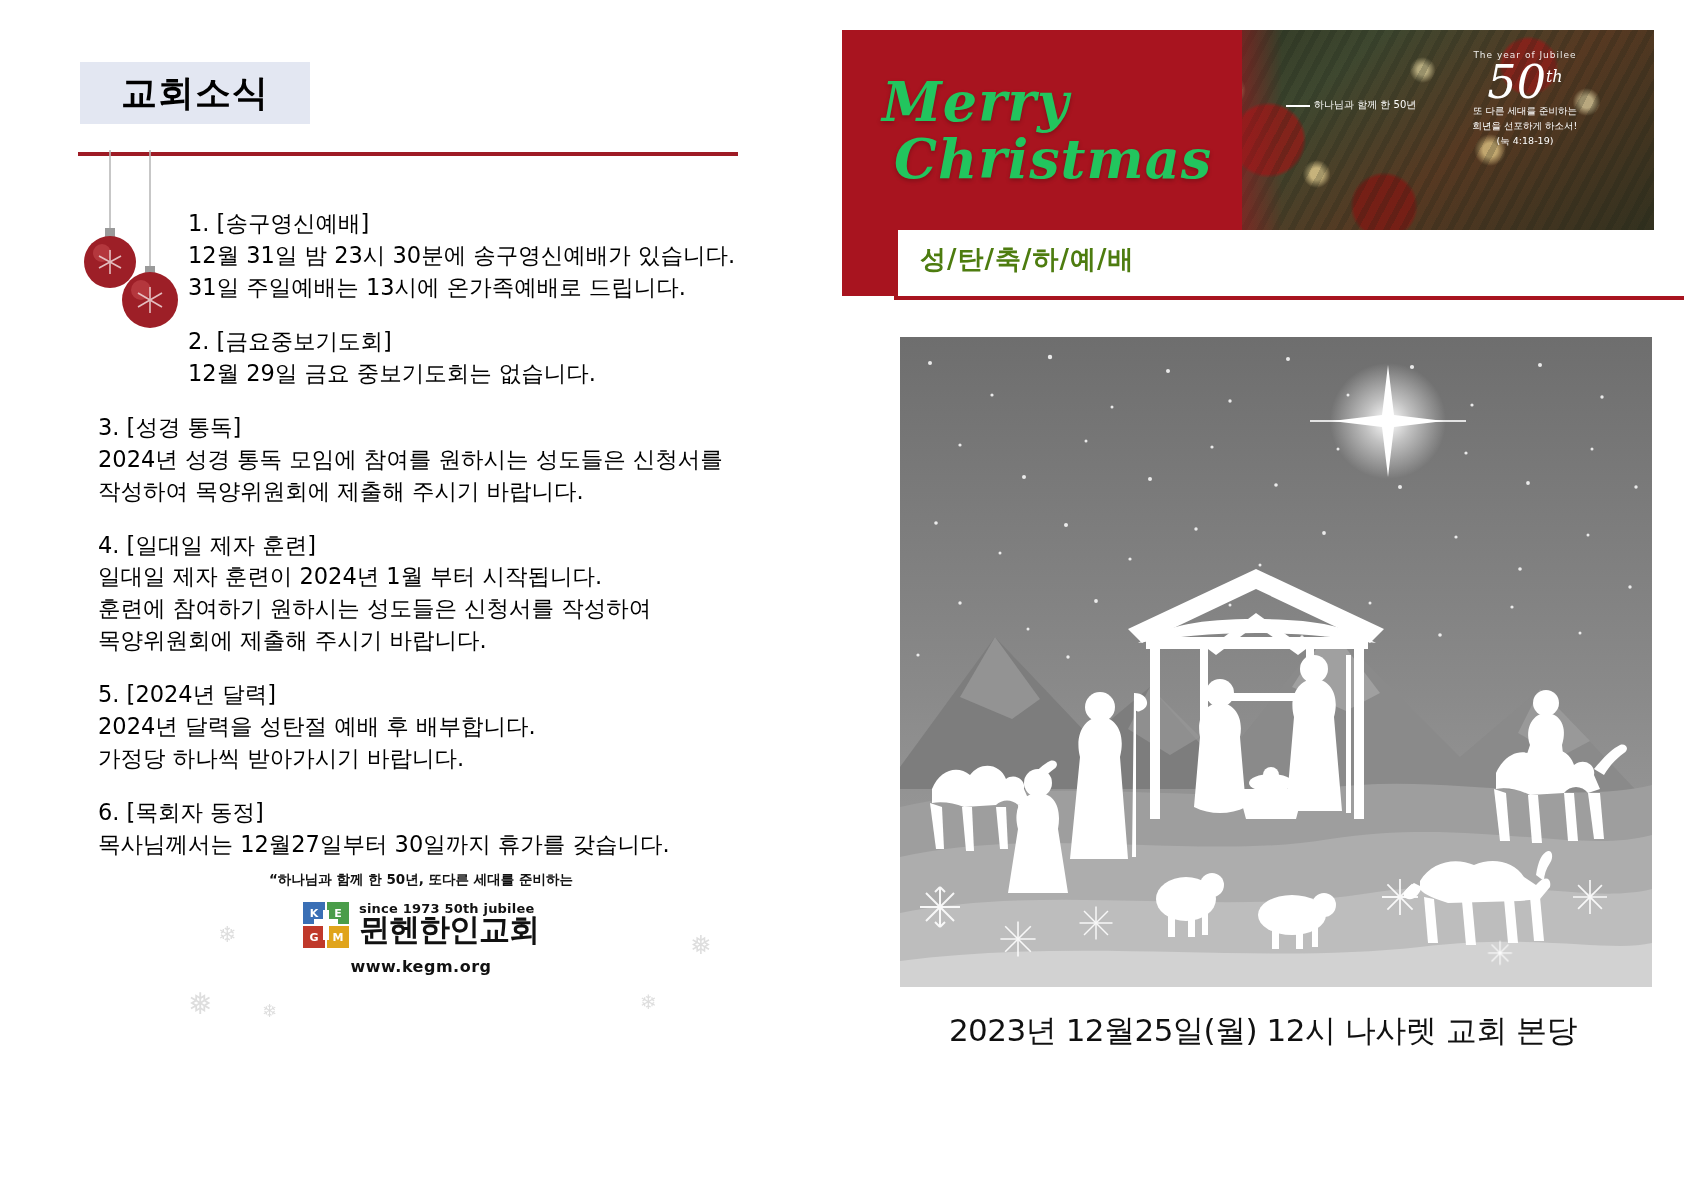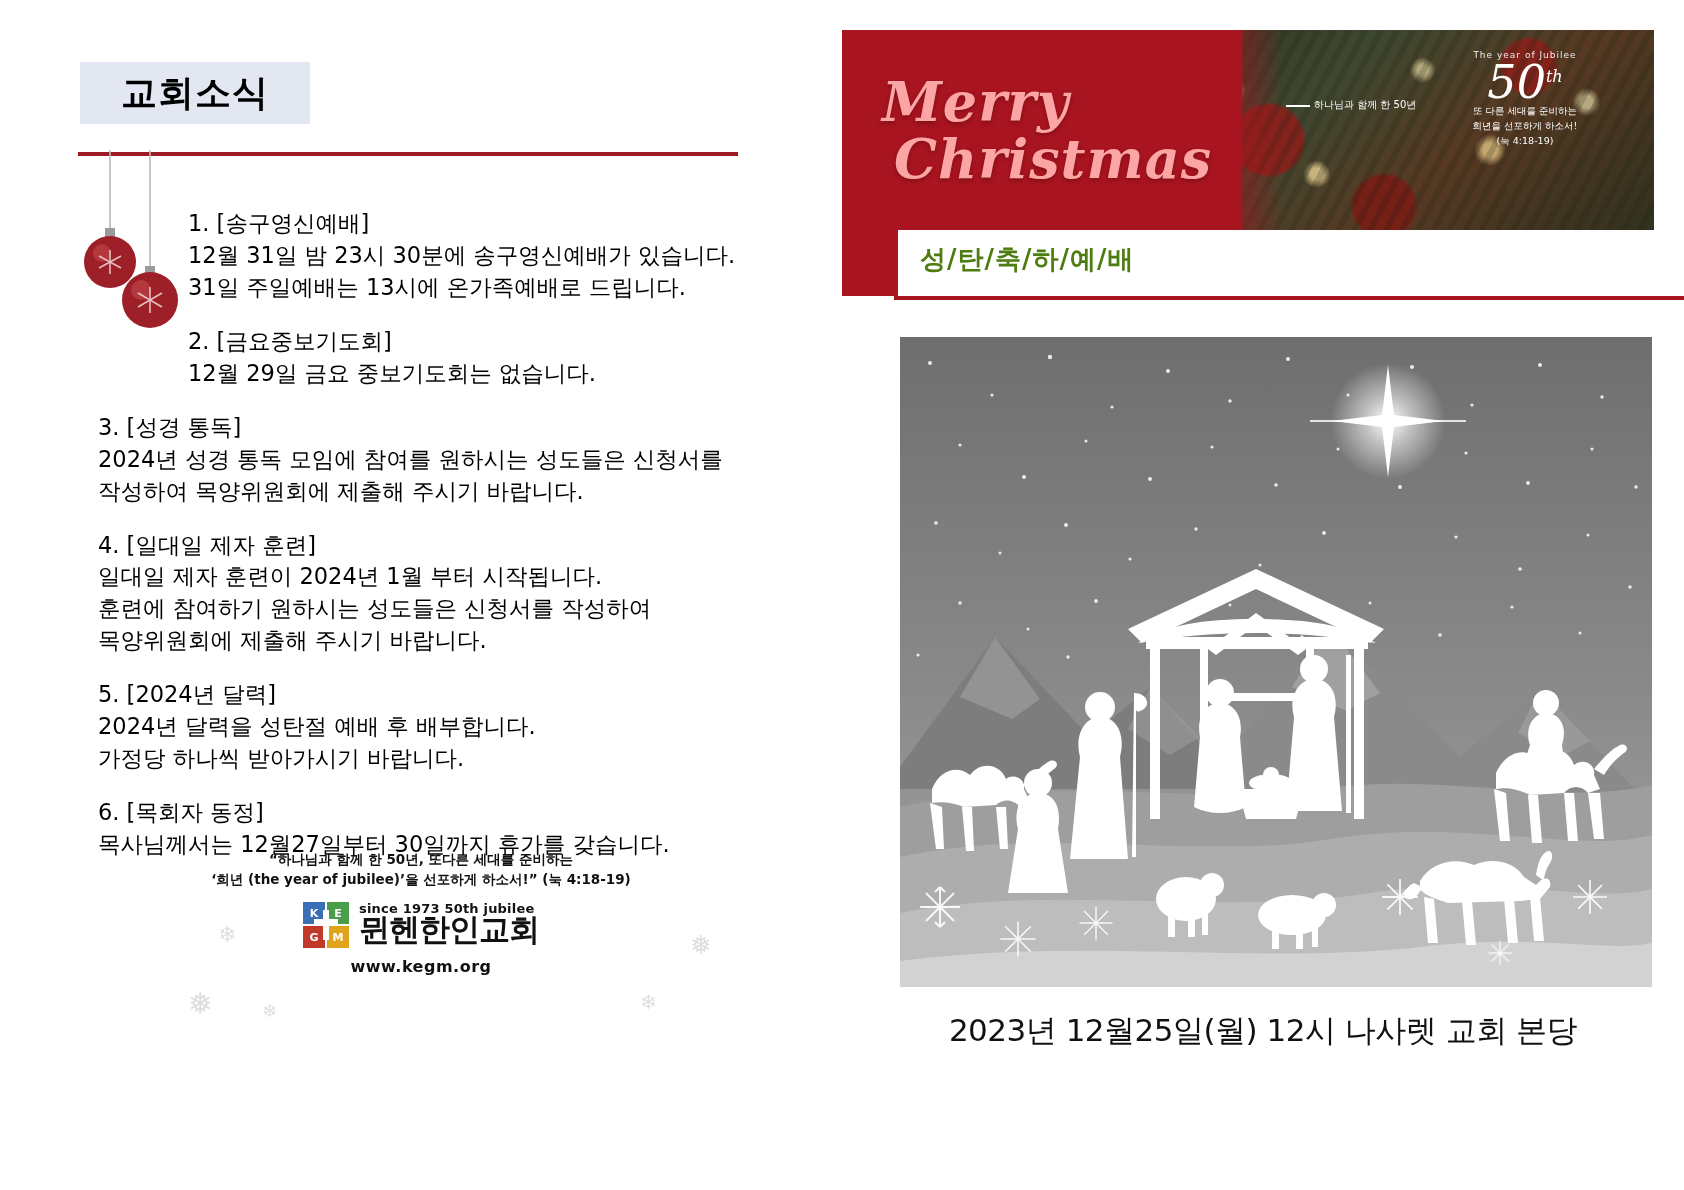--- a/index.html
+++ b/index.html
@@ -237,21 +237,21 @@
     position: absolute;
     inset: 0;
     background:
       repeating-linear-gradient(118deg, rgba(40,55,30,0.55) 0 6px, rgba(70,95,45,0.25) 6px 14px);
     opacity: 0.55;
   }
   .merry {
     position: absolute;
     left: 40px;
     top: 44px;
-    color: #fca5a5;
+    color: #22c55e;
     font-family: "DejaVu Serif", "Liberation Serif", serif;
     font-style: italic;
     font-size: 54px;
     font-weight: bold;
     line-height: 1.05;
     letter-spacing: 1px;
     text-shadow: 0 2px 4px rgba(0,0,0,0.25);
     z-index: 3;
   }
   .merry .l2 {
@@ -422,21 +422,20 @@
     <div class="snowflake" style="left:218px; top:922px; font-size:22px;">❄</div>
     <div class="snowflake" style="left:188px; top:986px; font-size:30px;">❅</div>
     <div class="snowflake" style="left:262px; top:1000px; font-size:18px;">❄</div>
     <div class="snowflake" style="left:690px; top:930px; font-size:26px;">❅</div>
     <div class="snowflake" style="left:640px; top:990px; font-size:20px;">❄</div>
     <div class="snowflake" style="left:736px; top:1040px; font-size:18px;">❅</div>
     <div class="snowflake" style="left:120px; top:1060px; font-size:20px;">❄</div>
 
     <div class="footer-block">
       <div class="footer-verse">“하나님과 함께 한 50년, 또다른 세대를 준비하는</div>
-      <div class="footer-verse">‘희년 (the year of jubilee)’을 선포하게 하소서!” (눅 4:18-19)</div>
 
       <div class="logo-row">
         <div class="logo-mark">
           <div class="lm-k">K</div>
           <div class="lm-e">E</div>
           <div class="lm-g">G</div>
           <div class="lm-m">M</div>
           <span class="logo-cross"></span>
         </div>
         <div class="logo-text-wrap">

